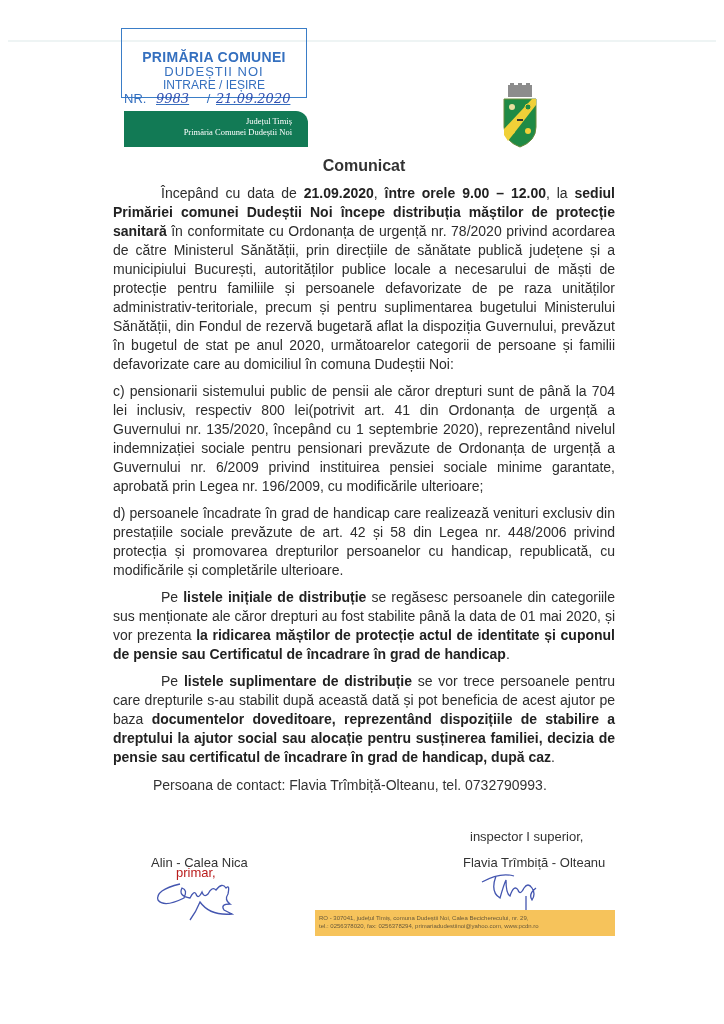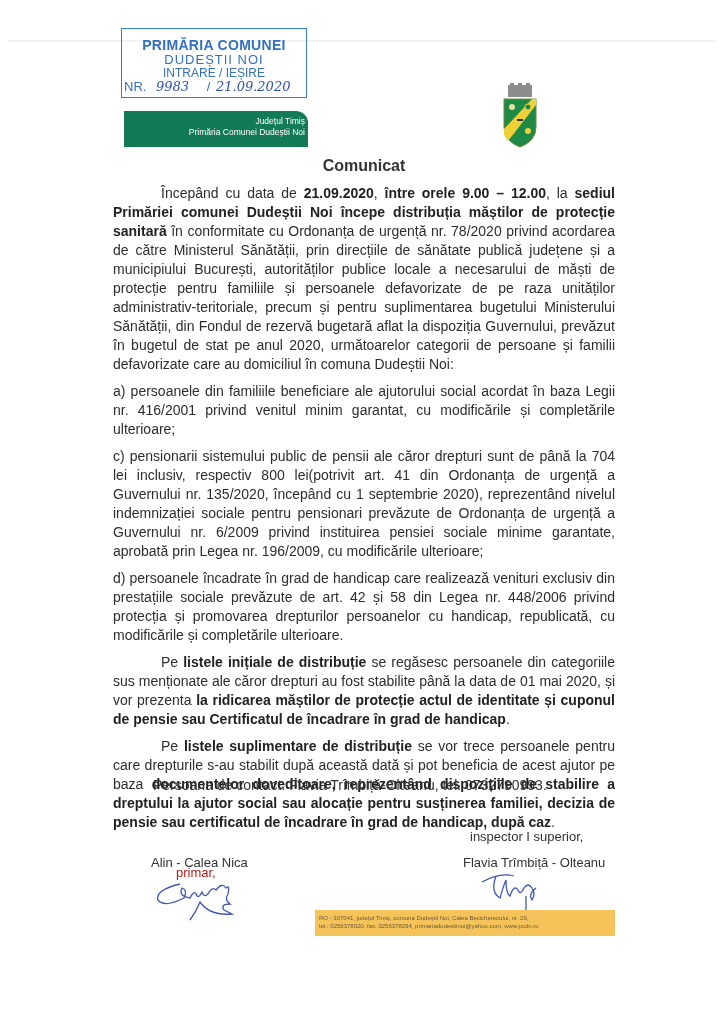--- a/index.html
+++ b/index.html
@@ -6,29 +6,29 @@
   body {
     width: 724px; height: 1024px; position: relative; overflow: hidden;
     font-family: "Liberation Sans", sans-serif; color: #2a2a2a;
   }
   .topline { position: absolute; left: 8px; right: 8px; top: 40px; height: 2px; background: #eef4f4; }
   .stamp {
     position: absolute; left: 121px; top: 28px; width: 186px; height: 70px;
     border: 1.5px solid #3a7dc7; color: #3570bf; box-sizing: border-box;
     font-family: "Liberation Sans", sans-serif; text-align: center;
   }
-  .stamp .l1 { font-size: 14px; font-weight: bold; margin-top: 8px; letter-spacing: 0.3px; }
+  .stamp .l1 { font-size: 14px; font-weight: bold; margin-top: 20px; letter-spacing: 0.3px; }
   .stamp .l2 { font-size: 13px; letter-spacing: 1px; line-height: 14px; }
   .stamp .l3 { font-size: 12px; line-height: 13px; }
   .stamp .l4 { font-size: 13px; text-align: left; padding-left: 2px; line-height: 14px; white-space: nowrap; }
-  .stamp .hand { font-family: "DejaVu Serif", serif; font-style: italic; color: #3050b0; text-decoration-color: #3570bf; }
+  .stamp .hand { font-family: "DejaVu Serif", serif; font-style: italic; color: #3050b0; text-decoration: underline; text-decoration-color: #3570bf; }
   .greenbar {
     position: absolute; left: 124px; top: 111px; width: 184px; height: 36px;
     background: #127a55; border-top-right-radius: 12px; color: #fff;
-    text-align: right; font-size: 8.5px; line-height: 11px; box-sizing: border-box; padding: 5px 3px 0 0;
+    text-align: right; font-size: 8.5px; line-height: 11px; box-sizing: border-box; padding: 5px 16px 0 0; font-family: Liberation Serif, serif;
   }
   .crest { position: absolute; left: 500px; top: 83px; width: 40px; height: 66px; }
   .title { position: absolute; left: 2px; width: 724px; top: 157px; text-align: center; font-weight: bold; font-size: 16px; color: #333; }
   .body-text {
     position: absolute; left: 113px; width: 502px; top: 184px;
     font-size: 14px; line-height: 19px; text-align: justify; color: #2d2d2d;
   }
   .body-text p { margin: 0 0 8px 0; }
   .body-text p.indent { text-indent: 48px; }
   .body-text b { color: #222; }
@@ -77,21 +77,20 @@
   <circle cx="28" cy="24" r="3" fill="#1f8a45" stroke="#f0d038"></circle>
   <circle cx="12" cy="48" r="3" fill="#f0d038"></circle>
   <circle cx="28" cy="48" r="3" fill="#f0d038"></circle>
   <rect x="17" y="36" width="6" height="2" fill="#333"></rect>
 </svg>
 
 <div class="title">Comunicat</div>
 
 <div class="body-text">
   <p class="indent"><span>Începând cu data de </span><b>21.09.2020</b><span>, </span><b>între orele 9.00 – 12.00</b><span>, la </span><b>sediul Primăriei comunei Dudeștii Noi începe distribuția măștilor de protecție sanitară</b><span>  în conformitate cu  Ordonanța de urgență nr. 78/2020 privind acordarea de către Ministerul Sănătății, prin direcțiile de sănătate publică județene și a municipiului București, autorităților publice locale a necesarului de măști de protecție pentru familiile și persoanele defavorizate de pe raza unităților administrativ-teritoriale, precum și pentru suplimentarea bugetului Ministerului Sănătății, din Fondul de rezervă bugetară aflat la dispoziția Guvernului, prevăzut în bugetul de stat pe anul 2020, următoarelor categorii de persoane și familii defavorizate care au domiciliul în comuna Dudeștii Noi:</span></p>
-  <p>a) persoanele din familiile beneficiare ale ajutorului social acordat în baza Legii nr. 416/2001 privind venitul minim garantat, cu modificările și completările ulterioare;</p>
   <p>c) pensionarii sistemului public de pensii ale căror drepturi sunt de până la 704 lei inclusiv, respectiv 800 lei(potrivit art. 41 din Ordonanța de urgență a Guvernului nr. 135/2020, începând cu 1 septembrie 2020), reprezentând nivelul indemnizației sociale pentru pensionari prevăzute de Ordonanța de urgență a Guvernului nr. 6/2009 privind instituirea pensiei sociale minime garantate, aprobată prin Legea nr. 196/2009, cu modificările ulterioare;</p>
   <p>d) persoanele încadrate în grad de handicap care realizează venituri exclusiv din prestațiile sociale prevăzute de art. 42 și 58 din Legea nr. 448/2006 privind protecția și promovarea drepturilor persoanelor cu handicap, republicată, cu modificările și completările ulterioare.</p>
   <p class="indent"><span>Pe </span><b>listele inițiale de distribuție</b><span> se regăsesc persoanele din categoriile sus menționate  ale căror drepturi au fost stabilite până la data de 01 mai 2020, și vor prezenta </span><b>la ridicarea măștilor de protecție actul de identitate și cuponul de pensie sau Certificatul de încadrare în grad de handicap</b><span>.</span></p>
   <p class="indent"><span>Pe </span><b>listele suplimentare de distribuție</b><span> se vor trece persoanele pentru care drepturile s-au stabilit după această dată și pot beneficia de acest ajutor pe baza </span><b>documentelor doveditoare, reprezentând dispozițiile de stabilire a dreptului la ajutor social sau alocație pentru susținerea familiei, decizia de pensie sau certificatul de încadrare în grad de handicap, după caz</b><span>.</span></p>
 </div>
 
 <div class="contact">Persoana de contact: Flavia Trîmbiță-Olteanu, tel. 0732790993.</div>
 
 <div class="sig-left-role">primar,</div>
 <div class="sig-left-name">Alin - Calea Nica</div>

